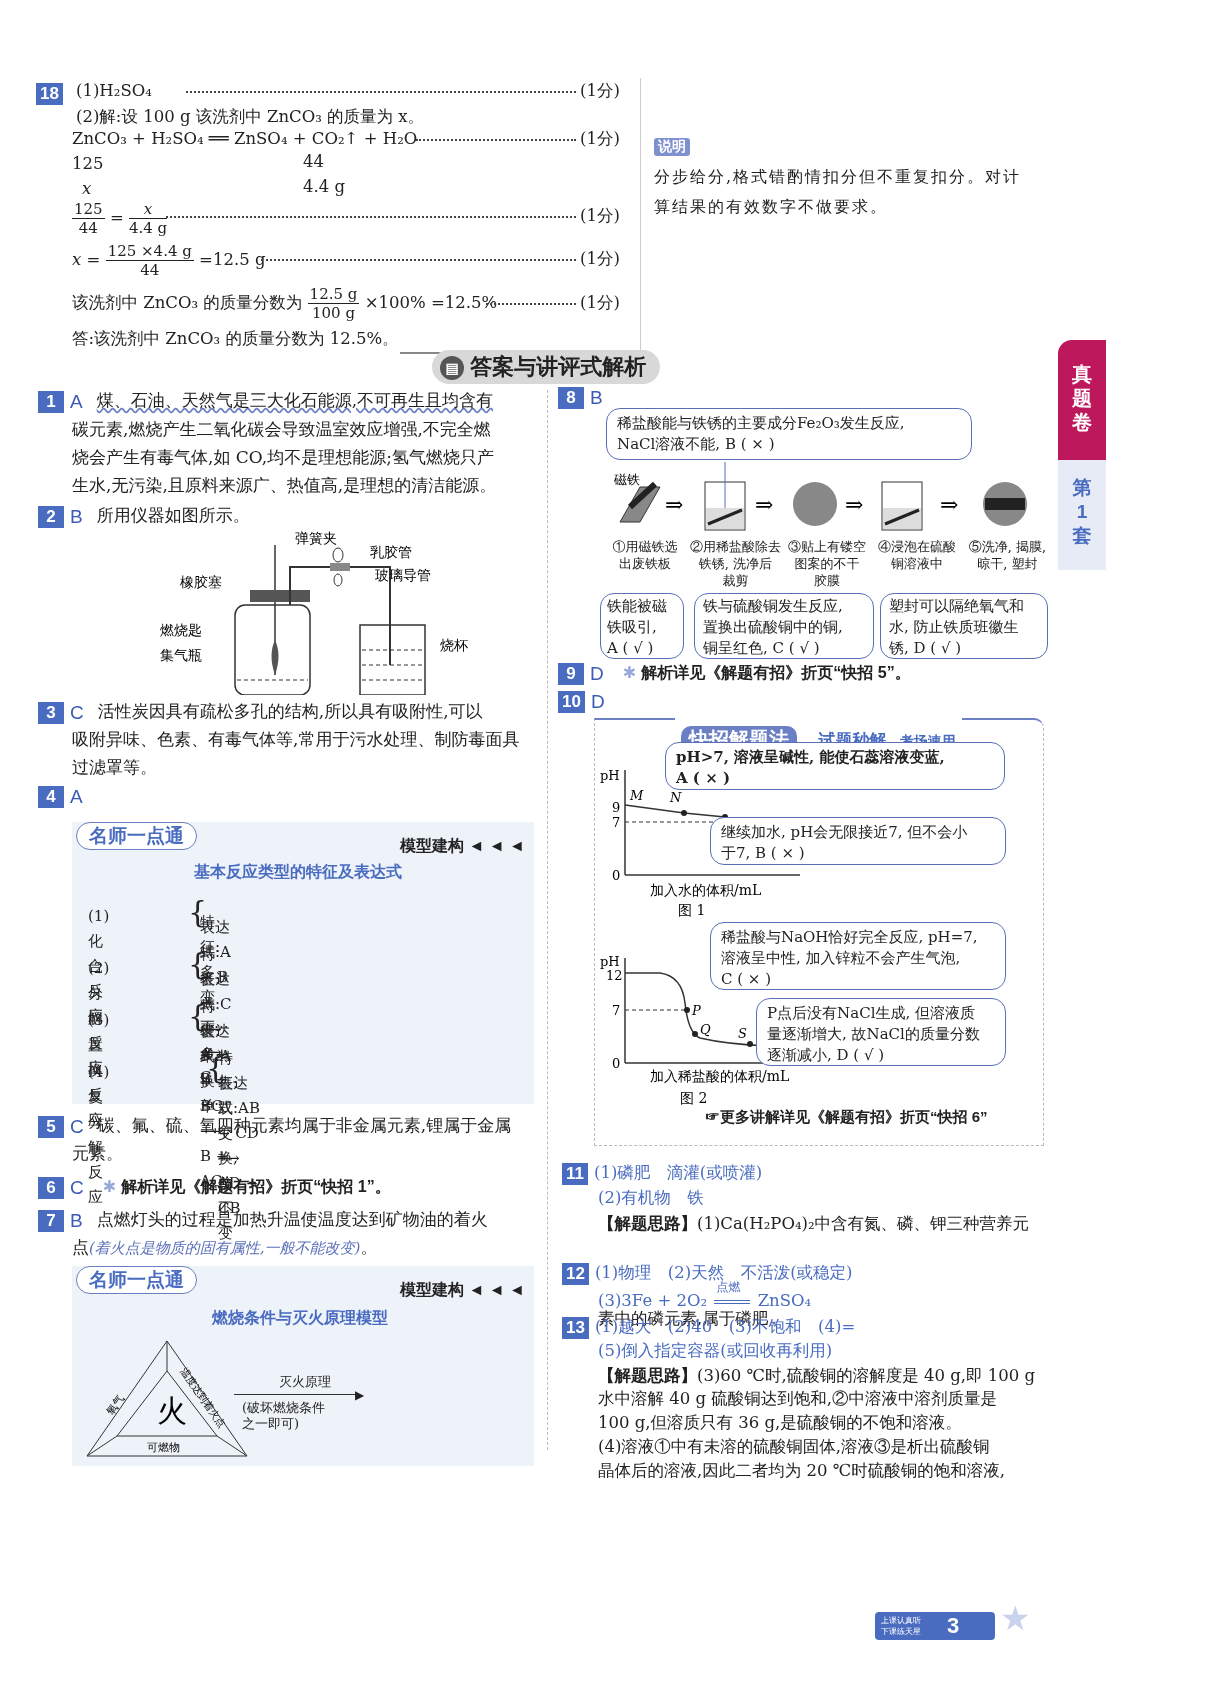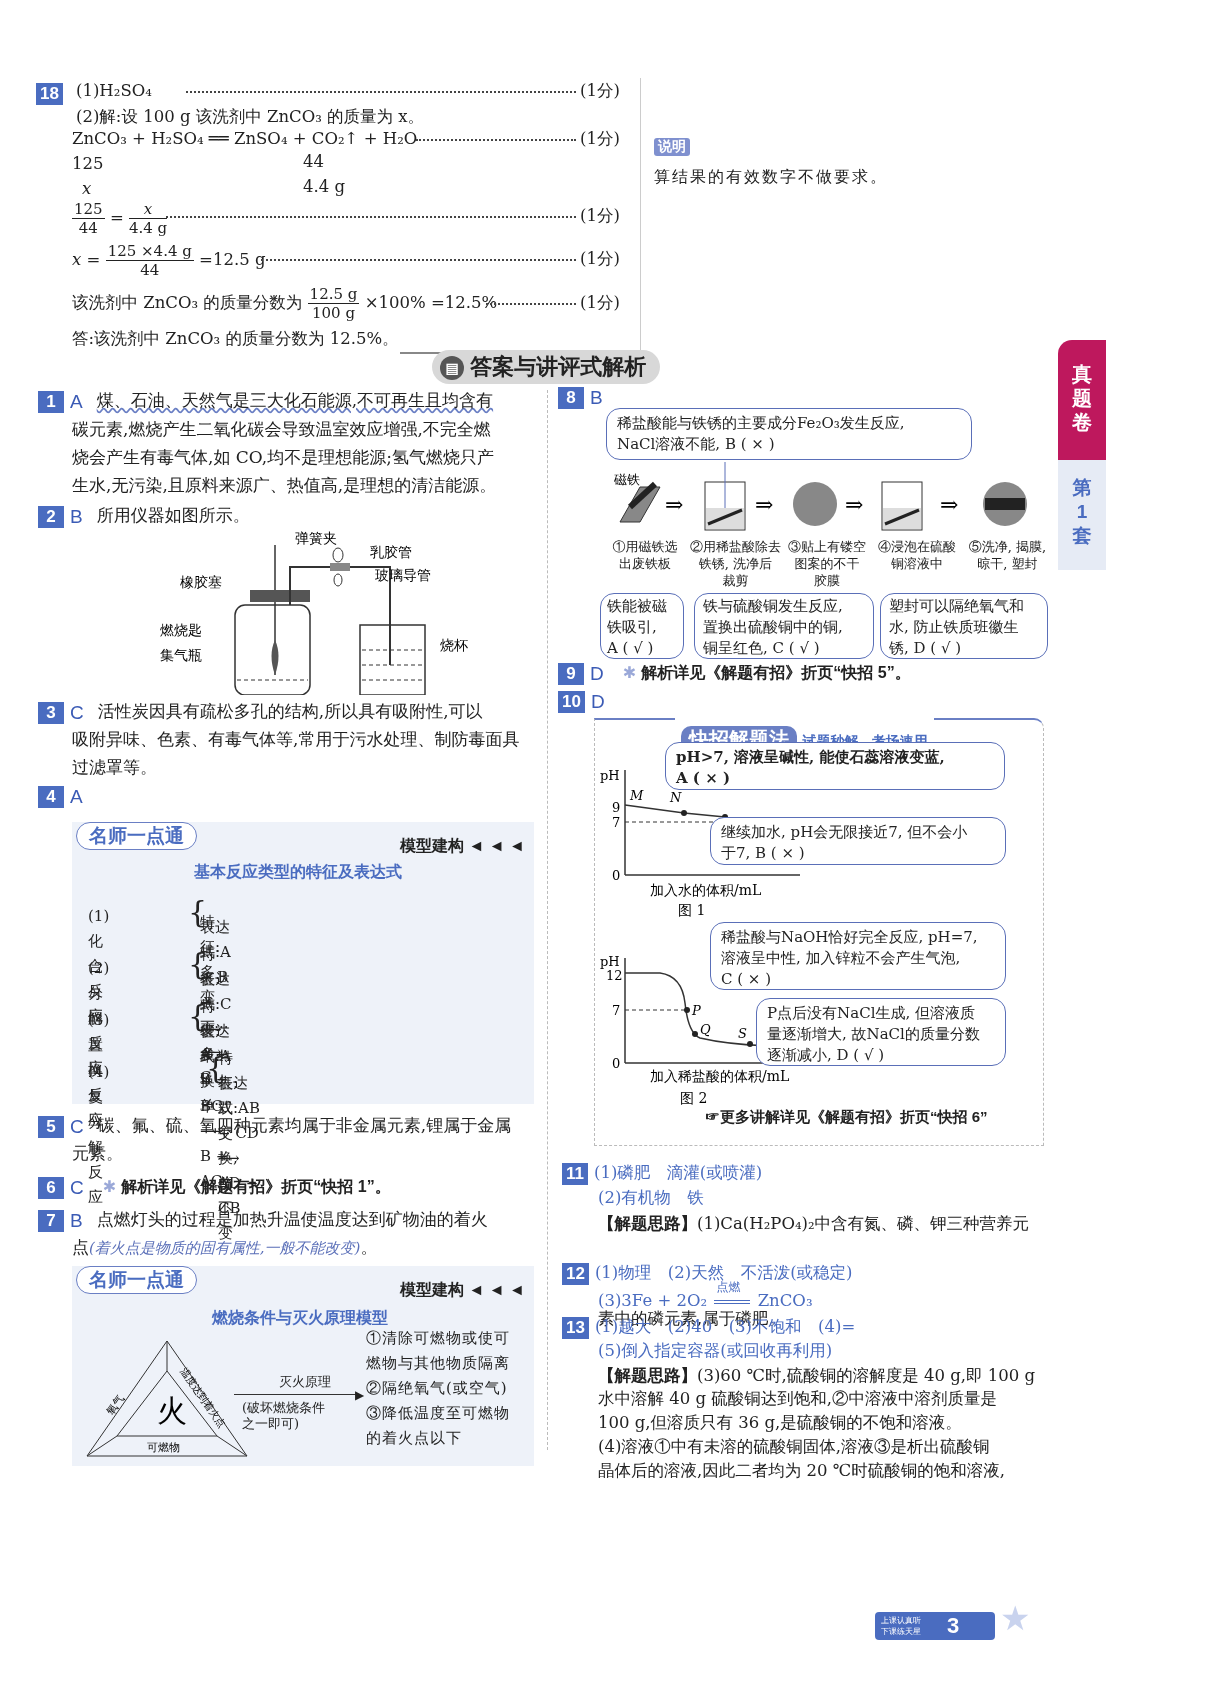--- a/index.html
+++ b/index.html
@@ -71,20 +71,21 @@
 
   <div class="line" style="left:72px;top:328px;">答:该洗剂中 ZnCO₃ 的质量分数为 12.5%。</div>
 </div>
 
 <div class="abs" style="left:640px;top:78px;width:1px;height:272px;background:#ccc;"></div>
 <div class="abs" style="left:400px;top:352px;width:240px;height:2px;background:#888;"></div>
 
 <div class="abs" style="left:654px;top:135px;">
   <span style="display:inline-block;background:#7f90cf;color:#fff;font-family:'Liberation Sans',sans-serif;font-weight:bold;font-size:14px;padding:0 4px;border-radius:3px;">说明</span>
   <div style="margin-top:6px;font-size:16px;line-height:30px;letter-spacing:2px;">
+    <div>分步给分,格式错酌情扣分但不重复扣分。对计</div>
     <div>算结果的有效数字不做要求。</div>
   </div>
 </div>
 
 <div class="section-title" style="left:432px;top:350px;">
   <span style="display:inline-block;width:24px;height:24px;border-radius:50%;background:#555;color:#fff;font-size:14px;text-align:center;line-height:24px;vertical-align:middle;">▤</span>
   <span>答案与讲评式解析</span>
 </div>
 
 <div class="abs" style="left:1058px;top:340px;width:48px;height:120px;background:#be185d;border-radius:14px 0 0 0;">
@@ -221,27 +222,20 @@
   </svg>
   <div class="abs" style="left:178px;top:108px;font-size:13px;text-align:center;line-height:16px;width:110px;">
     <div>灭火原理</div>
   </div>
   <div class="abs" style="left:162px;top:128px;width:125px;height:1px;background:#333;"></div>
   <div class="abs" style="left:283px;top:122px;font-size:12px;">▶</div>
   <div class="abs" style="left:170px;top:134px;font-size:13px;line-height:16px;">
     <div>(破坏燃烧条件</div>
       <div>之一即可)</div>
   </div>
-  <div class="abs" style="left:294px;top:60px;font-size:15px;line-height:25px;letter-spacing:1px;">
-    <div>①清除可燃物或使可</div>
-    <div>燃物与其他物质隔离</div>
-    <div>②隔绝氧气(或空气)</div>
-    <div>③降低温度至可燃物</div>
-    <div>的着火点以下</div>
-  </div>
 </div>
 
 <div class="line" style="left:558px;top:386px;">
   <span class="num-badge">8</span><span class="ans-letter">B</span>
 </div>
 <div class="box" style="left:606px;top:408px;width:366px;height:52px;">
   <div>稀盐酸能与铁锈的主要成分Fe₂O₃发生反应,</div>
     <div>NaCl溶液不能, B ( × )</div>
 </div>
 
@@ -311,21 +305,21 @@
   <span style="color:#9aa8d8;">✱</span>
   <span style="font-family:'Liberation Sans',sans-serif;font-weight:bold;">解析详见《解题有招》折页“快招 5”。</span>
 </div>
 <div class="line" style="left:558px;top:690px;">
   <span class="num-badge">10</span><span class="ans-letter">D</span>
 </div>
 
 <div class="abs" style="left:594px;top:718px;width:450px;height:428px;border:1px dashed #bbb;border-top:2px solid #6a7fc4;border-radius:0 10px 0 0;">
   <div class="abs" style="left:80px;top:-14px;background:#fff;padding:0 6px;">
     <span style="display:inline-block;background:#6a7fc4;color:#fff;font-family:'Liberation Sans',sans-serif;font-weight:bold;font-size:20px;padding:0 8px;border-radius:10px;margin-top:20px;">快招解题法</span>
-    <span class="blue" style="font-family:'Liberation Sans',sans-serif;font-weight:bold;font-size:14px;margin-left:0;">试题秒解</span>
+    <span class="blue" style="font-family:'Liberation Sans',sans-serif;font-weight:bold;font-size:17px;margin-left:16px;">试题秒解</span>
     <span class="blue" style="font-family:'Liberation Sans',sans-serif;font-weight:bold;font-size:14px;margin-left:8px;">考场速用</span>
   </div>
 </div>
 
 <svg class="abs" style="left:600px;top:760px;" width="200" height="160">
   <line x1="25" y1="115" x2="200" y2="115" stroke="#333" stroke-width="1.5"></line>
   <line x1="25" y1="115" x2="25" y2="10" stroke="#333" stroke-width="1.5"></line>
   <text x="0" y="20" font-size="13">pH</text>
   <text x="12" y="120" font-size="13">0</text>
   <text x="12" y="67" font-size="13">7</text>
@@ -388,21 +382,21 @@
 </div>
 
 <div>
   <div class="line" style="left:562px;top:1262px;"><span class="num-badge">12</span><span class="blue">(1)物理　(2)天然　不活泼(或稳定)</span></div>
   <div class="line blue" style="left:598px;top:1290px;">
     <span>(3)3Fe + 2O₂</span>
     <span style="display:inline-block;position:relative;width:40px;text-align:center;">
       <span style="position:absolute;top:-14px;left:4px;font-size:12px;">点燃</span>
       <span style="display:inline-block;width:36px;border-top:1px solid #4a6cc0;border-bottom:1px solid #4a6cc0;height:4px;vertical-align:middle;"></span>
     </span>
-    <span>ZnCO₃</span>
+    <span>ZnSO₄</span>
   </div>
 </div>
 
 <div>
   <div class="line" style="left:562px;top:1316px;"><span class="num-badge">13</span><span class="blue">(1)越大　(2)40　(3)不饱和　(4)=</span></div>
   <div class="line blue" style="left:598px;top:1340px;">(5)倒入指定容器(或回收再利用)</div>
   <div class="line" style="left:598px;top:1364px;"><span style="font-family:'Liberation Sans',sans-serif;font-weight:bold;">【解题思路】</span><span>(3)60 ℃时,硫酸铜的溶解度是 40 g,即 100 g</span></div>
   <div class="line" style="left:598px;top:1388px;">水中溶解 40 g 硫酸铜达到饱和,②中溶液中溶剂质量是</div>
   <div class="line" style="left:598px;top:1412px;">100 g,但溶质只有 36 g,是硫酸铜的不饱和溶液。</div>
   <div class="line" style="left:598px;top:1436px;">(4)溶液①中有未溶的硫酸铜固体,溶液③是析出硫酸铜</div>

